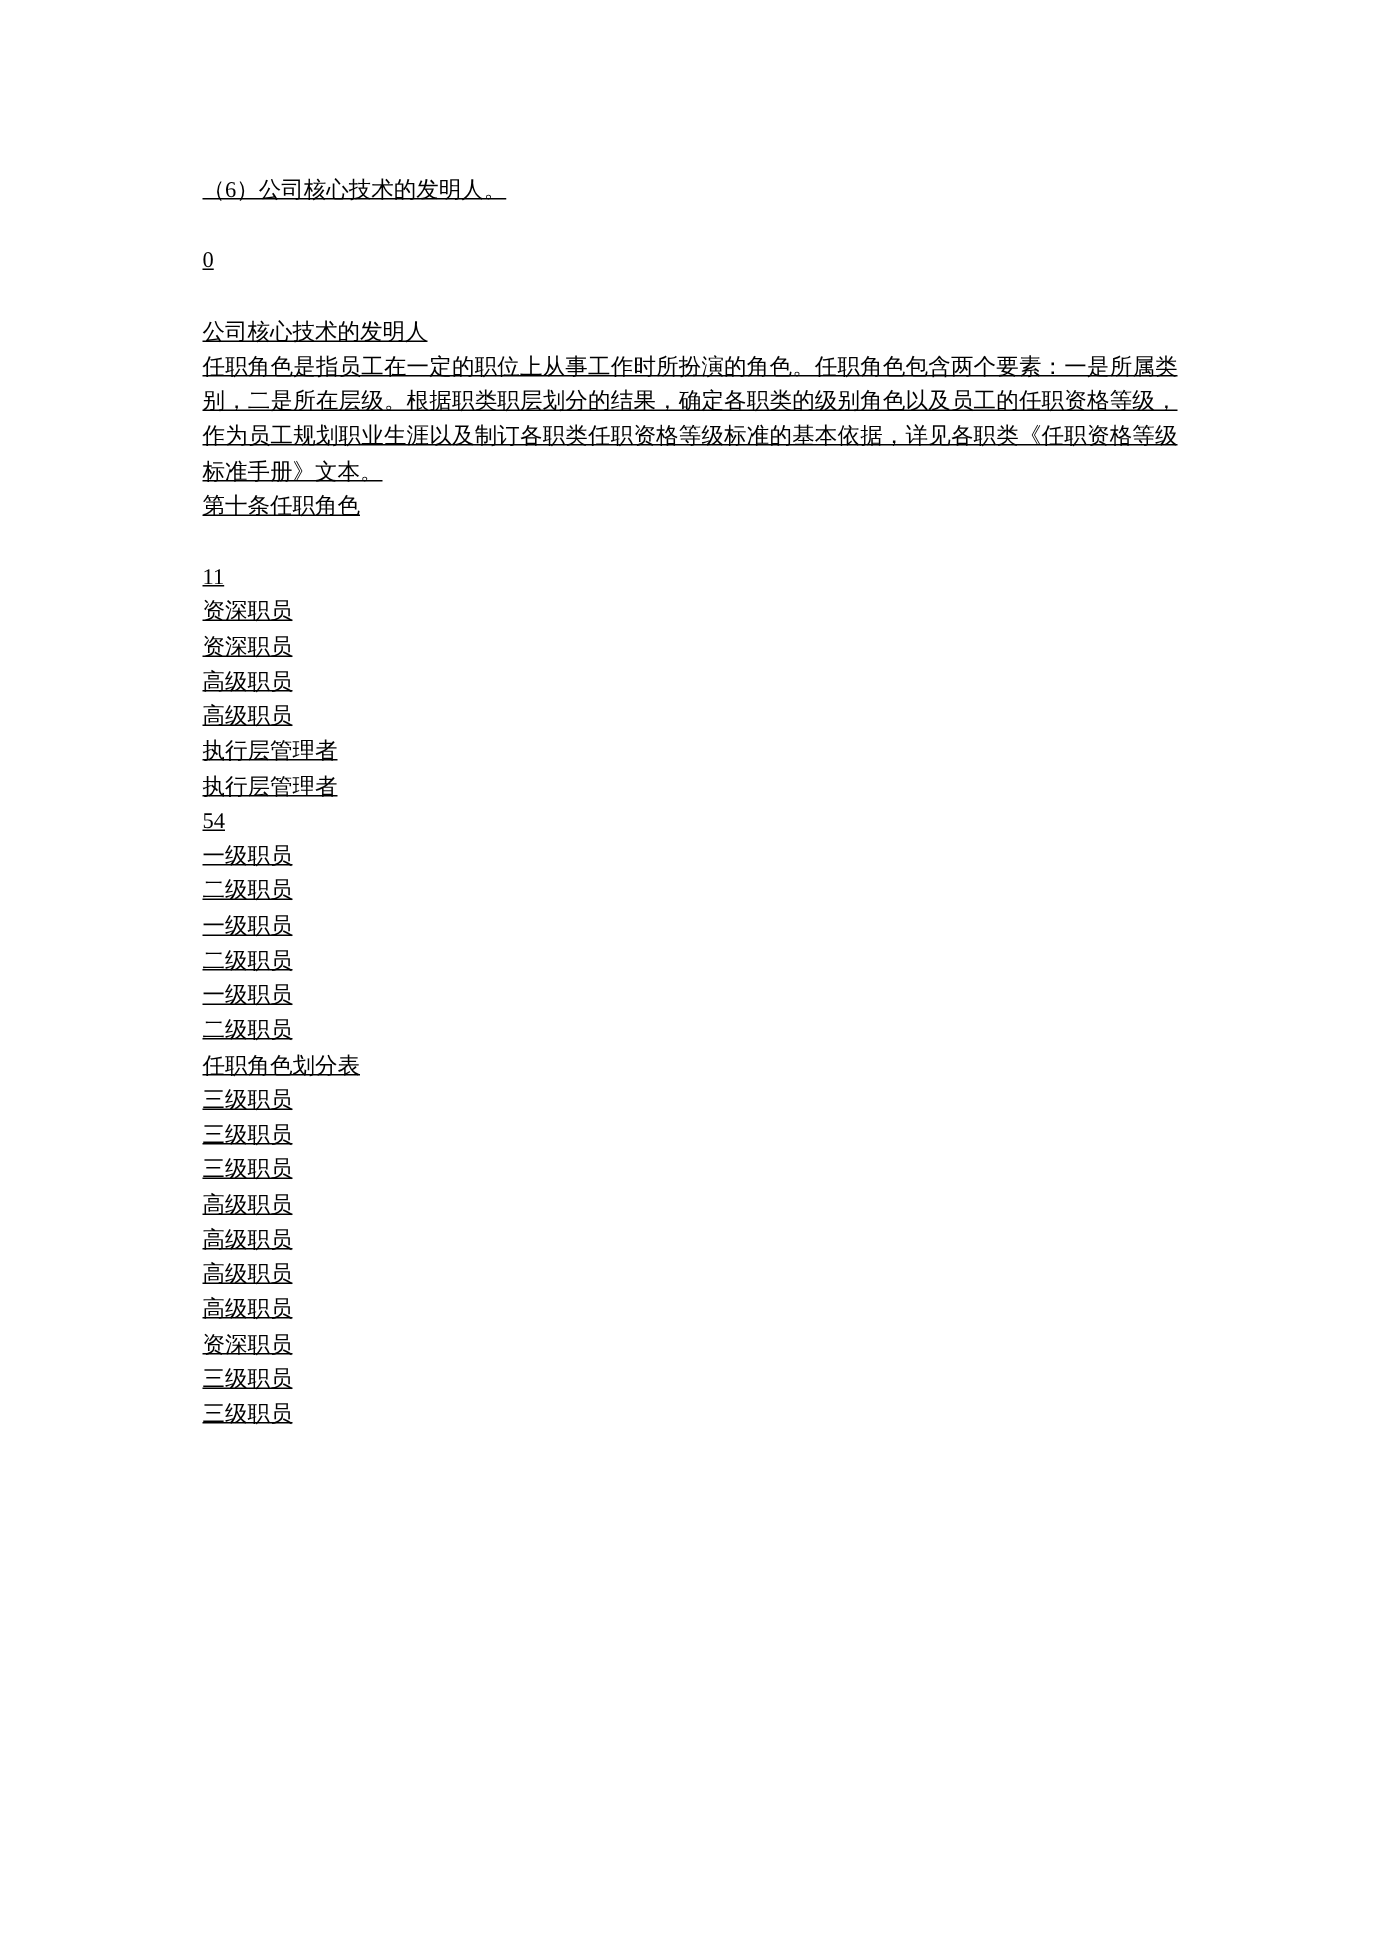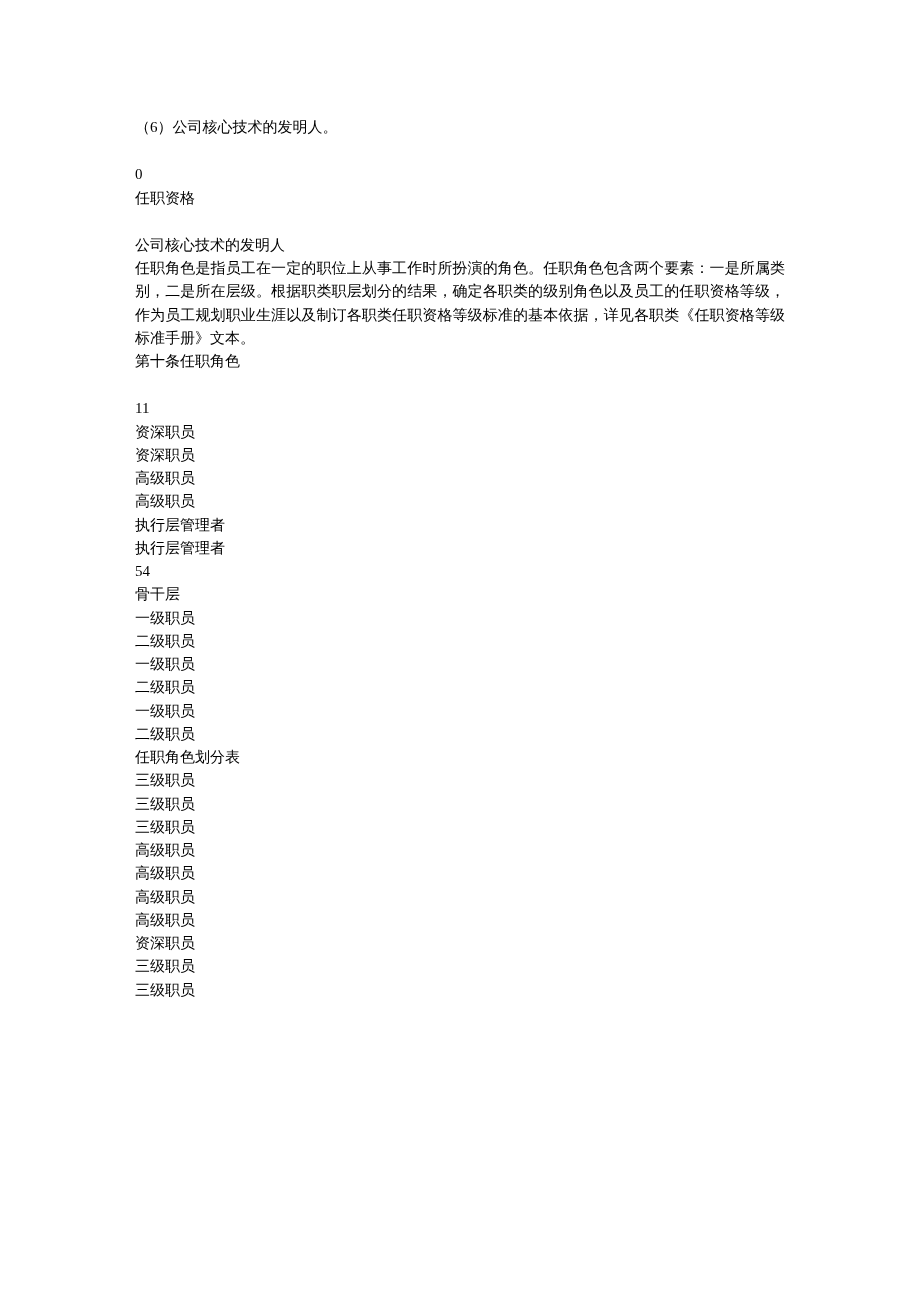--- a/index.html
+++ b/index.html
@@ -14,53 +14,52 @@
       line-height: 1.55;
       color: #000000;
       padding: 116px 135px 60px 135px;
       width: 920px;
     }
     .block {
       margin-bottom: 24px;
     }
     .line {
       display: block;
+      text-decoration: underline;
     }
     .paragraph {
       text-align: justify;
     }
   </style>
 </head>
 <body>
 
 <div class="block">
   <span class="line">（6）公司核心技术的发明人。</span>
 </div>
 
 <div class="block">
   <span class="line">0</span>
-  <span class="line">任职资格</span>
 </div>
 
 <div class="block">
   <span class="line">公司核心技术的发明人</span>
   <span class="line paragraph">任职角色是指员工在一定的职位上从事工作时所扮演的角色。任职角色包含两个要素：一是所属类别，二是所在层级。根据职类职层划分的结果，确定各职类的级别角色以及员工的任职资格等级，作为员工规划职业生涯以及制订各职类任职资格等级标准的基本依据，详见各职类《任职资格等级标准手册》文本。</span>
   <span class="line">第十条任职角色</span>
 </div>
 
 <div class="block">
   <span class="line">11</span>
   <span class="line">资深职员</span>
   <span class="line">资深职员</span>
   <span class="line">高级职员</span>
   <span class="line">高级职员</span>
   <span class="line">执行层管理者</span>
   <span class="line">执行层管理者</span>
   <span class="line">54</span>
-  <span class="line">骨干层</span>
   <span class="line">一级职员</span>
   <span class="line">二级职员</span>
   <span class="line">一级职员</span>
   <span class="line">二级职员</span>
   <span class="line">一级职员</span>
   <span class="line">二级职员</span>
   <span class="line">任职角色划分表</span>
   <span class="line">三级职员</span>
   <span class="line">三级职员</span>
   <span class="line">三级职员</span>

